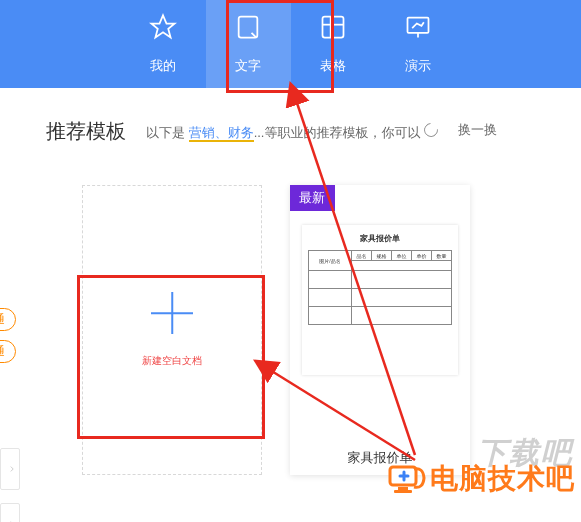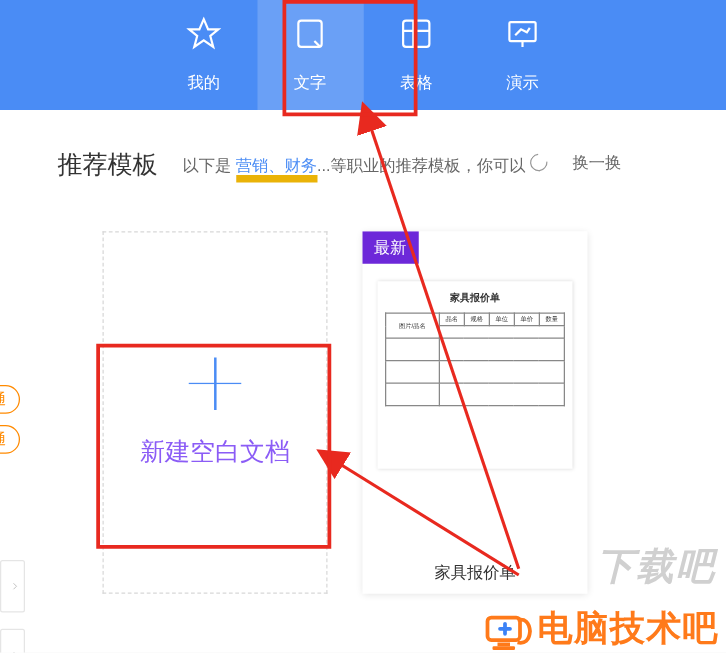--- a/index.html
+++ b/index.html
@@ -93,21 +93,21 @@
       font-size: 20px;
       color: #333;
     }
     .header-desc {
       font-size: 13px;
       color: #666;
       flex: 1;
     }
     .header-desc .link {
       color: #4a8cf5;
-      border-bottom: 6px solid #eab308;
+      border-bottom: 2px solid #eab308;
       cursor: pointer;
     }
     .refresh {
       display: inline-flex;
       align-items: center;
       gap: 20px;
       color: #666;
       font-size: 13px;
       margin-right: 10px;
     }
@@ -138,21 +138,21 @@
       background: #fff;
     }
     .plus {
       width: 42px; height: 42px; position: relative;
     }
     .plus::before, .plus::after {
       content: ""; position: absolute; background: #4a8cf5;
     }
     .plus::before { left: 50%; top: 0; width: 1.5px; height: 100%; transform: translateX(-50%); }
     .plus::after { top: 50%; left: 0; height: 1.5px; width: 100%; transform: translateY(-50%); }
-    .blank-label { font-size: 20px; color: #8b5cf6; }
+    .blank-label { font-size: 10px; color: #ef4444; }
     .template-card {
       width: 180px;
       height: 290px;
       box-shadow: 0 1px 6px rgba(0,0,0,0.12);
       background: #fff;
       position: relative;
       cursor: pointer;
       overflow: hidden;
     }
     .badge-new {
@@ -202,23 +202,23 @@
       font-style: italic;
       color: rgba(120,120,120,0.35);
       letter-spacing: 2px;
       z-index: 30;
       text-shadow: 1px 1px 0 rgba(255,255,255,0.2);
     }
     
     .brand {
       position: absolute;
       right: 6px;
-      bottom: 0;
-      display: flex;
-      align-items: flex-end;
+      bottom: 24px;
+      display: flex;
+      align-items: center;
       gap: 4px;
       z-index: 60;
     }
     .brand-icon {
       width: 40px; height: 32px;
       position: relative;
     }
     .brand-text {
       font-size: 28px;
       font-weight: 800;

